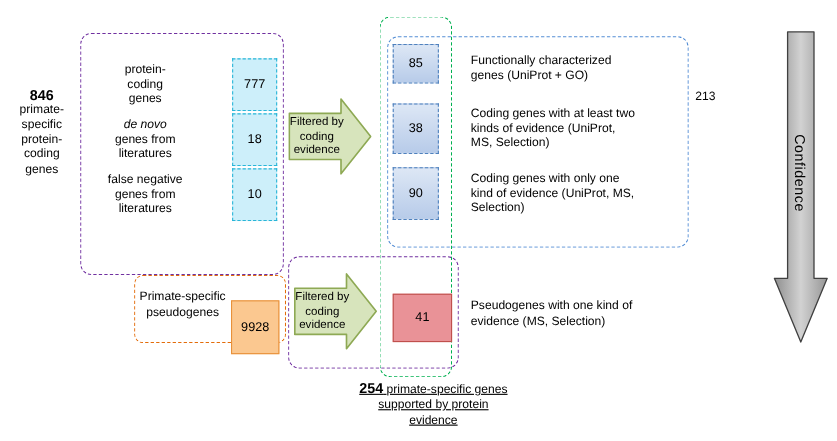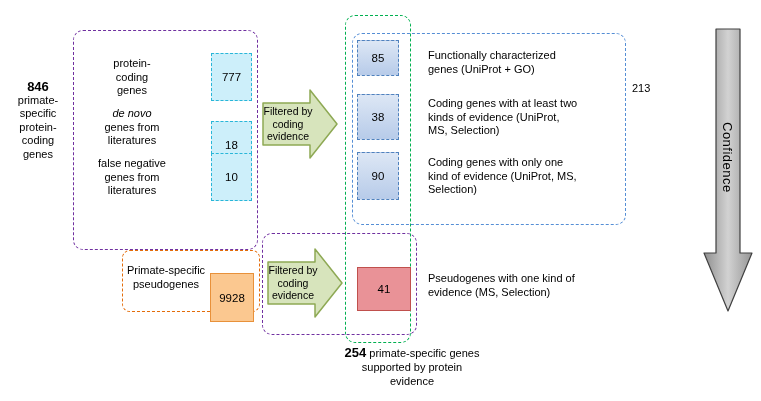--- a/index.html
+++ b/index.html
@@ -34,21 +34,21 @@
     <div>primate-specific protein-coding genes</div>
   </div>
 
   <div class="abs dash purple" style="left:73px;top:30px;width:183px;height:218px;"></div>
 
   <div class="abs txt ctr" style="left:106px;top:57px;width:52px;">protein-coding genes</div>
   <div class="abs txt ctr" style="left:101px;top:107px;width:62px;"><i>de novo</i> <span>genes from literatures</span></div>
   <div class="abs txt ctr" style="left:93px;top:157px;width:78px;">false negative genes from literatures</div>
 
   <div class="abs numbox cyanbox" style="left:211px;top:53px;width:41px;height:48px;">777</div>
-  <div class="abs numbox cyanbox" style="left:211px;top:121px;width:41px;height:48px;">18</div>
+  <div class="abs numbox cyanbox" style="left:211px;top:103px;width:41px;height:48px;">18</div>
   <div class="abs numbox cyanbox" style="left:211px;top:153px;width:41px;height:48px;">10</div>
 
   <div class="abs" style="left:262px;top:88px;width:76px;height:72px;">
     <svg width="76" height="72" viewBox="0 0 76 72">
       <polygon points="1,15 48,15 48,2 75,36 48,70 48,57 1,57" fill="#d7e4bc" stroke="#8ea954" stroke-width="1.5" stroke-linejoin="round"></polygon>
     </svg>
     <div class="arrowtxt">Filtered by coding evidence</div>
   </div>
 
   <div class="abs dash greenline" style="left:345px;top:15px;width:64px;height:326px;"></div>
@@ -91,18 +91,18 @@
     <svg width="76" height="72" viewBox="0 0 76 72">
       <polygon points="1,15 48,15 48,2 75,36 48,70 48,57 1,57" fill="#d7e4bc" stroke="#8ea954" stroke-width="1.5" stroke-linejoin="round"></polygon>
     </svg>
     <div class="arrowtxt">Filtered by coding evidence</div>
   </div>
 
   <div class="abs numbox redbox" style="left:357px;top:267px;width:54px;height:44px;">41</div>
 
   <div class="abs txt" style="left:428px;top:272px;width:168px;">Pseudogenes with one kind of evidence (MS, Selection)</div>
 
-  <div class="abs txt ctr" style="left:342px;top:346px;width:140px;line-height:14px;">
+  <div class="abs txt ctr" style="left:324px;top:346px;width:140px;line-height:14px;text-decoration:underline;">
     <span class="bignum">254</span>
     <span>primate-specific genes supported by protein evidence</span>
   </div>
 
 </div>
 
 </body></html>

